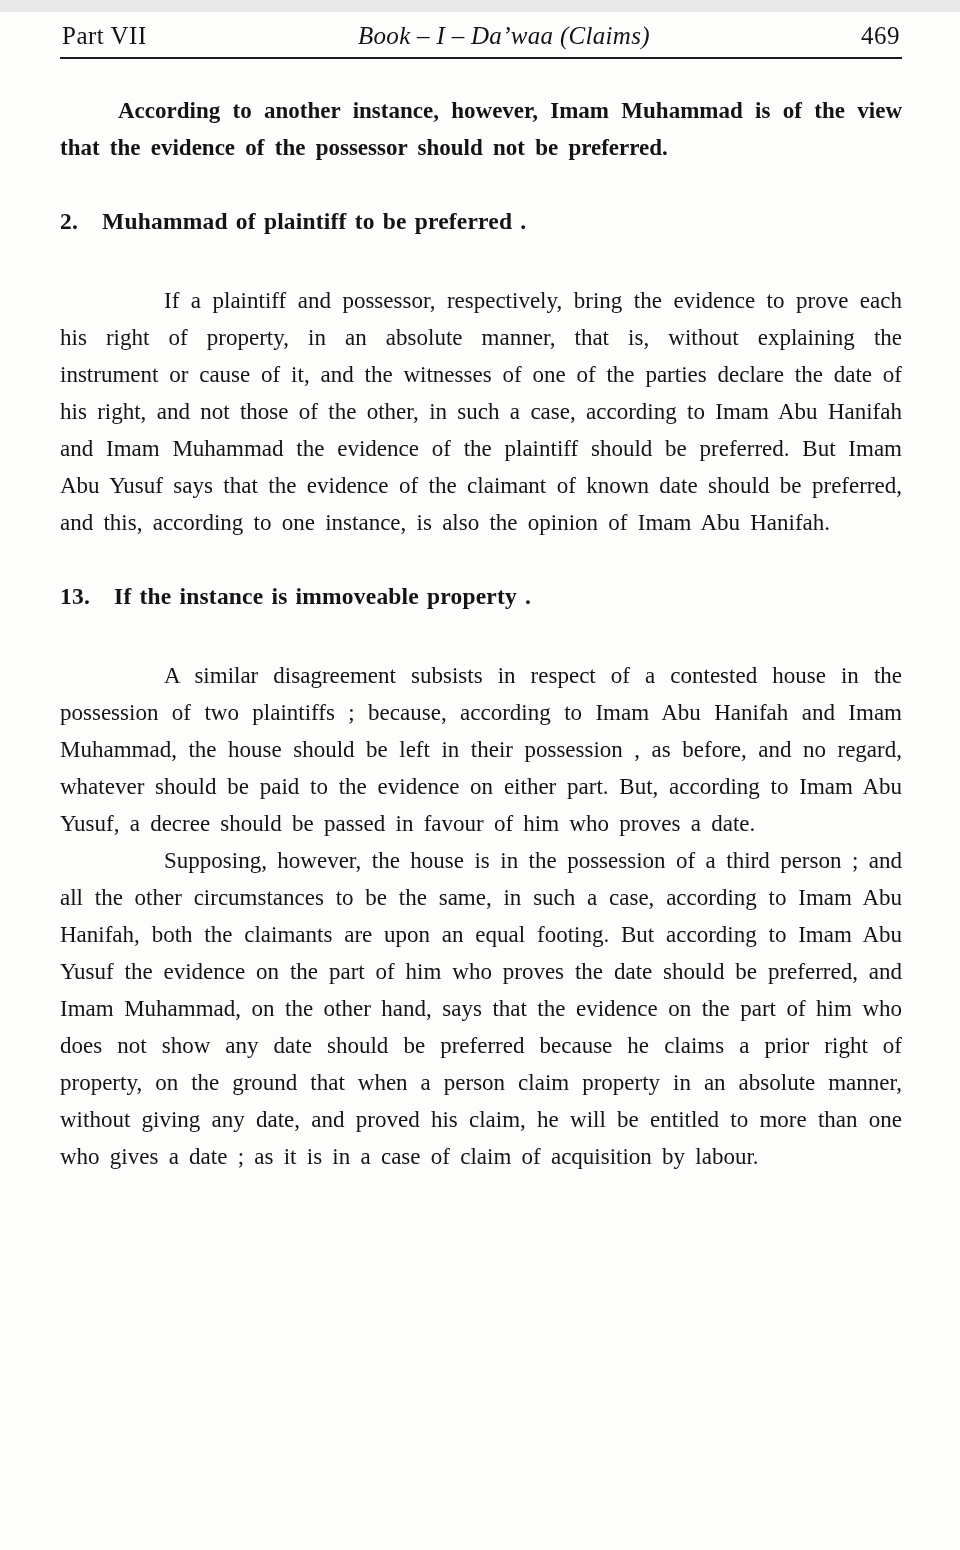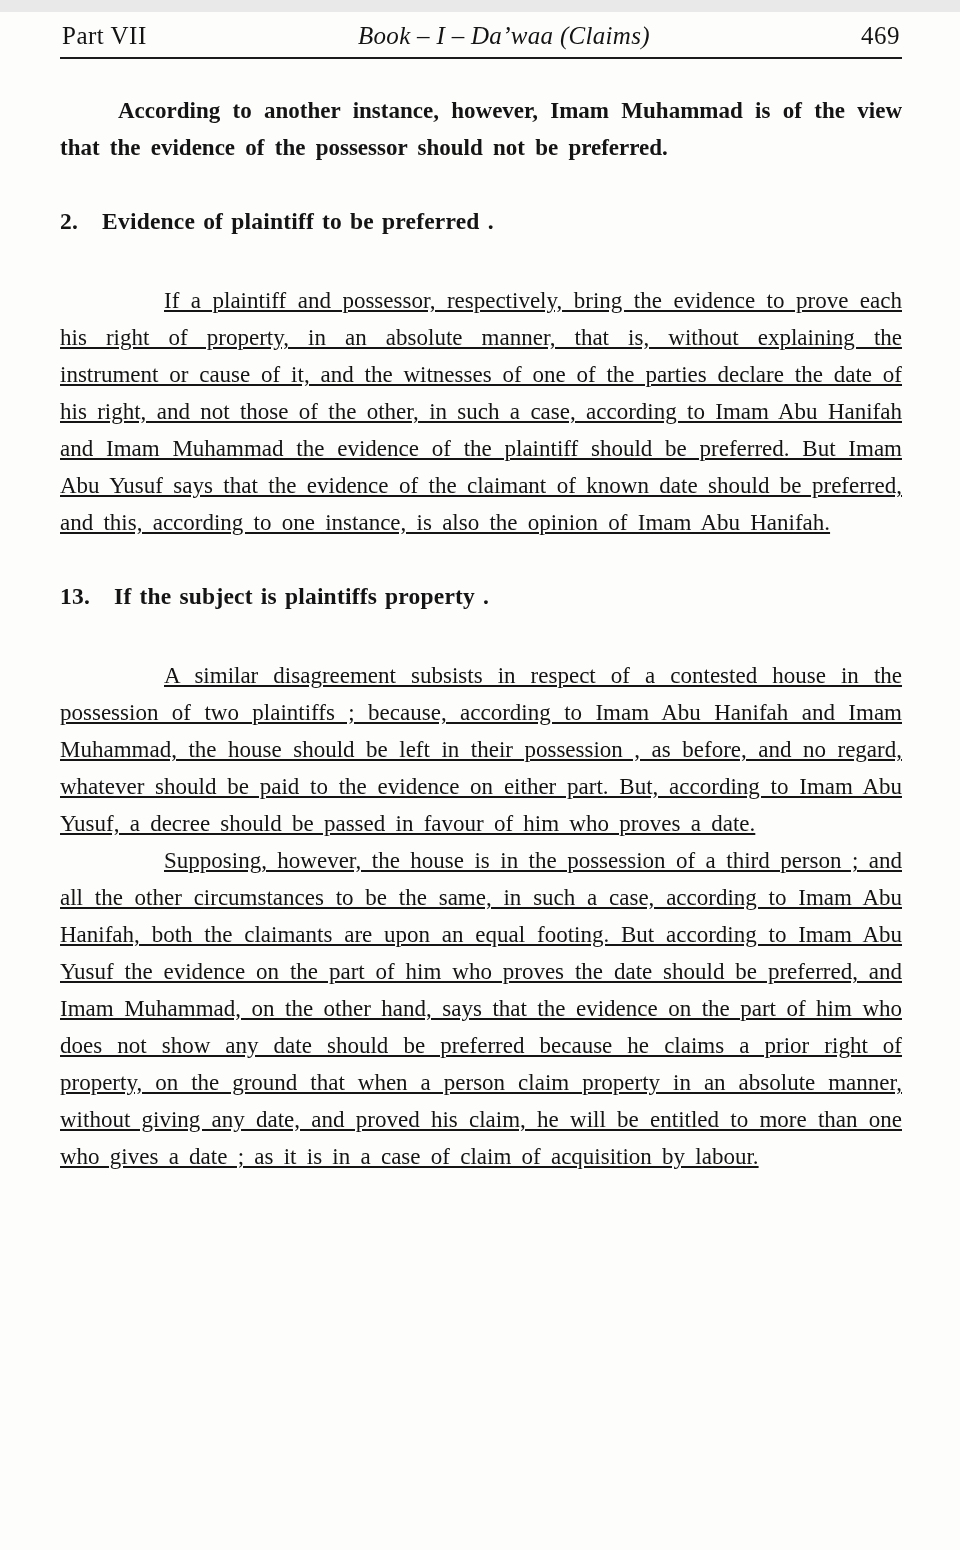--- a/index.html
+++ b/index.html
@@ -36,21 +36,21 @@
     text-align: justify;
     word-spacing: 4.5px;
   }
   p.para {
     margin: 0;
   }
   p.intro {
     margin-top: 33px;
   }
   .indent-sm { text-indent: 58px; font-weight: bold; }
-  .indent-lg { text-indent: 104px; text-decoration: underline; }
+  .indent-lg { text-indent: 104px; }
   .section-heading {
     font-size: 23.5px;
     font-weight: bold;
     text-align: left;
     margin: 40px 0 46px 0;
     line-height: 30px;
     word-spacing: 2px;
     letter-spacing: 0.2px;
   }
   .section-number {
@@ -68,28 +68,28 @@
     <span class="header-title">Book – I – Da’waa (Claims)</span>
     <span class="header-page-number">469</span>
   </header>
 
   <main class="body-text">
 
     <p class="para intro indent-sm">According to another instance, however, Imam Muhammad is of the view that the evidence of the possessor should not be preferred.</p>
 
     <h2 class="section-heading">
       <span class="section-number">2.</span>
-      <span class="section-title">Evidence of plaintiff to be preferred .</span>
+      <span class="section-title">Muhammad of plaintiff to be preferred .</span>
     </h2>
 
     <p class="para indent-lg">If a plaintiff and possessor, respectively, bring the evidence to prove each his right of property, in an absolute manner, that is, without explaining the instrument or cause of it, and the witnesses of one of the parties declare the date of his right, and not those of the other, in such a case, according to Imam Abu Hanifah and Imam Muhammad the evidence of the plaintiff should be preferred. But Imam Abu Yusuf says that the evidence of the claimant of known date should be preferred, and this, according to one instance, is also the opinion of Imam Abu Hanifah.</p>
 
     <h2 class="section-heading">
       <span class="section-number">13.</span>
-      <span class="section-title">If the subject is plaintiffs property .</span>
+      <span class="section-title">If the instance is immoveable property .</span>
     </h2>
 
     <p class="para indent-lg">A similar disagreement subsists in respect of a contested house in the possession of two plaintiffs ; because, according to Imam Abu Hanifah and Imam Muhammad, the house should be left in their possession , as before, and no regard, whatever should be paid to the evidence on either part. But, according to Imam Abu Yusuf, a decree should be passed in favour of him who proves a date.</p>
 
     <p class="para indent-lg">Supposing, however, the house is in the possession of a third person ; and all the other circumstances to be the same, in such a case, according to Imam Abu Hanifah, both the claimants are upon an equal footing. But according to Imam Abu Yusuf the evidence on the part of him who proves the date should be preferred, and Imam Muhammad, on the other hand, says that the evidence on the part of him who does not show any date should be preferred because he claims a prior right of property, on the ground that when a person claim property in an absolute manner, without giving any date, and proved his claim, he will be entitled to more than one who gives a date ; as it is in a case of claim of acquisition by labour.</p>
 
   </main>
 
 </div>
 

